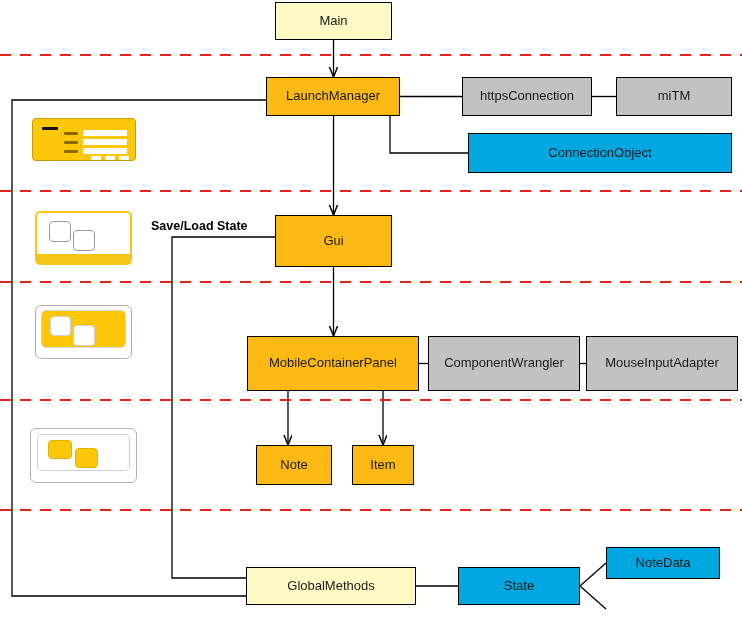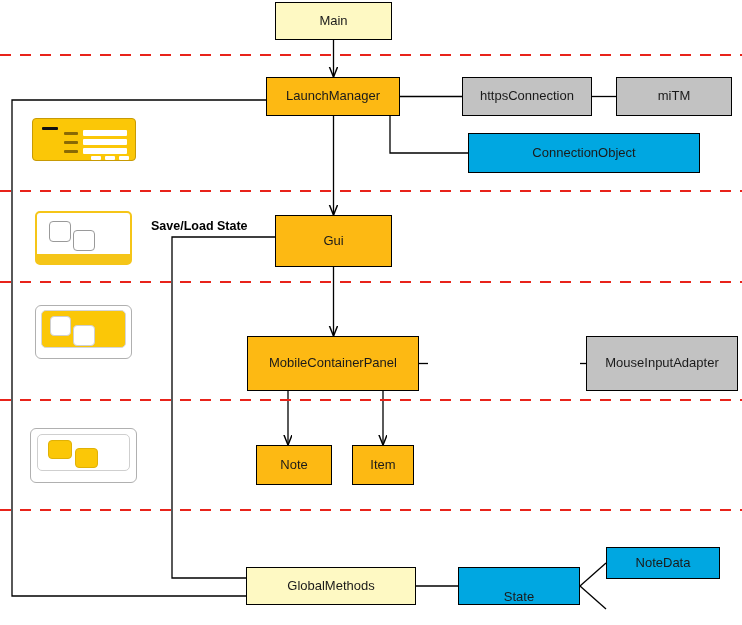--- a/index.html
+++ b/index.html
@@ -237,50 +237,53 @@
   </div>
 
   <div class="node gray" style="left:462px; top:77px; width:130px; height:39px;">
     <span>httpsConnection</span>
   </div>
 
   <div class="node gray" style="left:616px; top:77px; width:116px; height:39px;">
     <span>miTM</span>
   </div>
 
-  <div class="node cyan" style="left:468px; top:133px; width:232px; height:40px;">
+  <div class="node cyan" style="left:468px; top:133px; width:264px; height:40px;">
     <span>ConnectionObject</span>
   </div>
 
   <div class="node orange" style="left:275px; top:215px; width:117px; height:52px;">
     <span>Gui</span>
   </div>
 
   <div class="node orange" style="left:247px; top:336px; width:172px; height:55px;">
     <span>MobileContainerPanel</span>
   </div>
 
+  <div class="node gray" style="left:428px; top:336px; width:152px; height:55px;">
+    <span>ComponentWrangler</span>
+  </div>
 
   <div class="node gray" style="left:586px; top:336px; width:152px; height:55px;">
     <span>MouseInputAdapter</span>
   </div>
 
   <div class="node orange" style="left:256px; top:445px; width:76px; height:40px;align-items:center;">
     <span>Note</span>
   </div>
 
   <div class="node orange" style="left:352px; top:445px; width:62px; height:40px;">
     <span>Item</span>
   </div>
 
   <div class="node purple" style="left:246px; top:567px; width:170px; height:38px;">
     <span>GlobalMethods</span>
   </div>
 
-  <div class="node cyan" style="left:458px; top:567px; width:122px; height:38px;align-items:flex-end;">
+  <div class="node cyan" style="left:458px; top:567px; width:122px; height:38px;">
     <span>State</span>
   </div>
 
   <div class="node cyan" style="left:606px; top:547px; width:114px; height:32px;">
     <span>NoteData</span>
   </div>
 
 
 
   <div class="edge-label" style="left:151px; top:219px;">Save/Load State</div>

